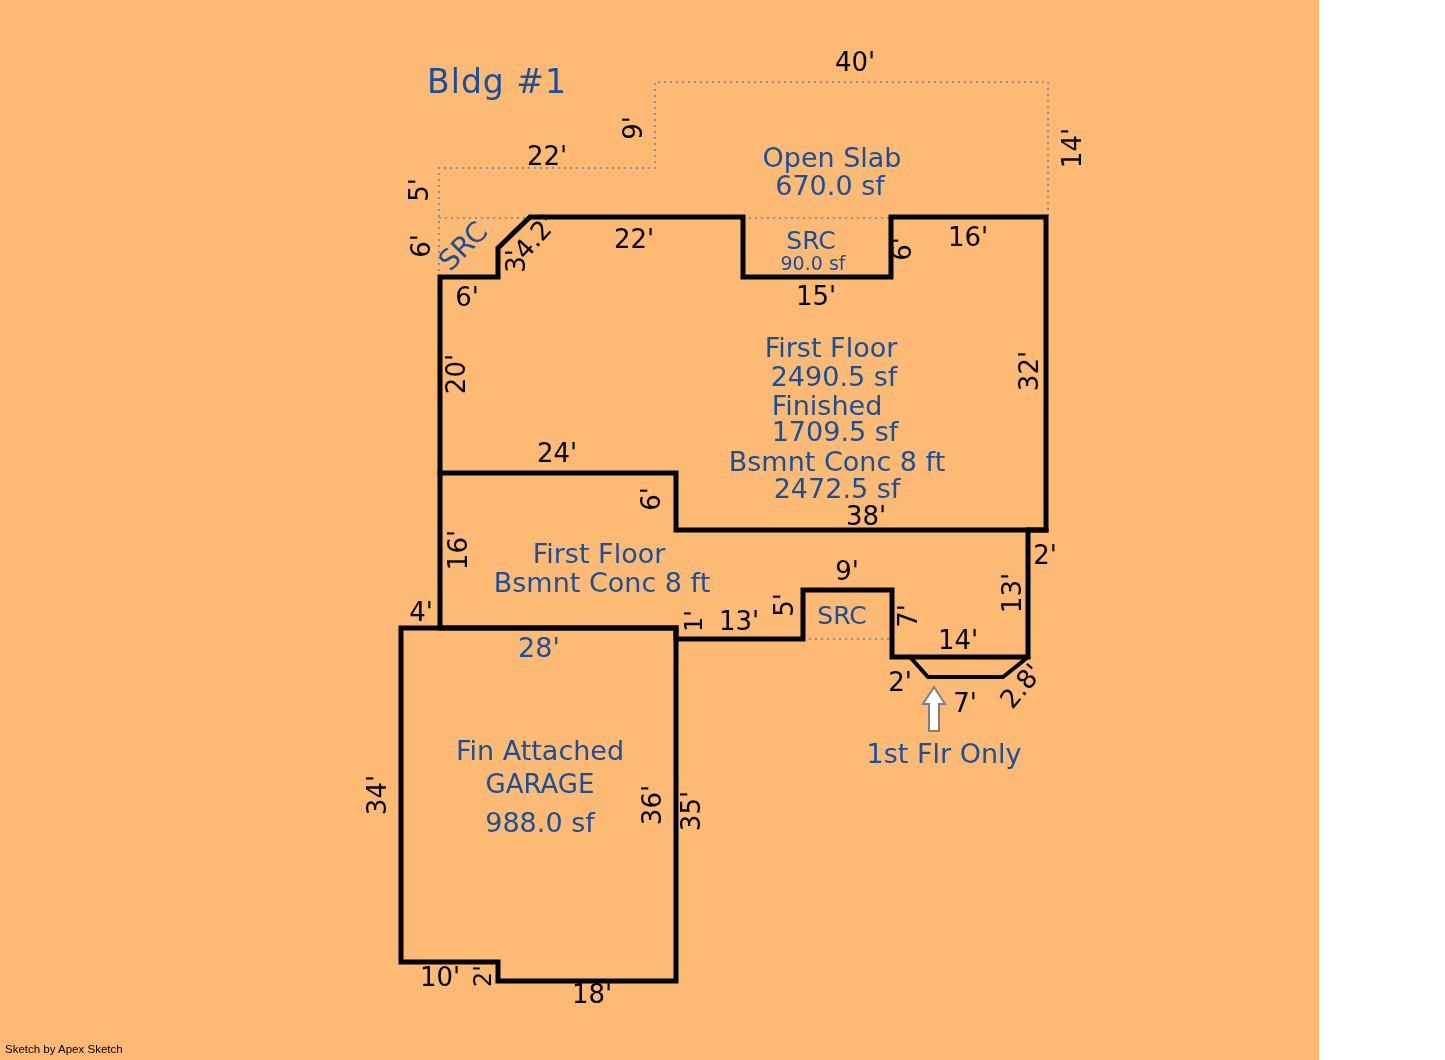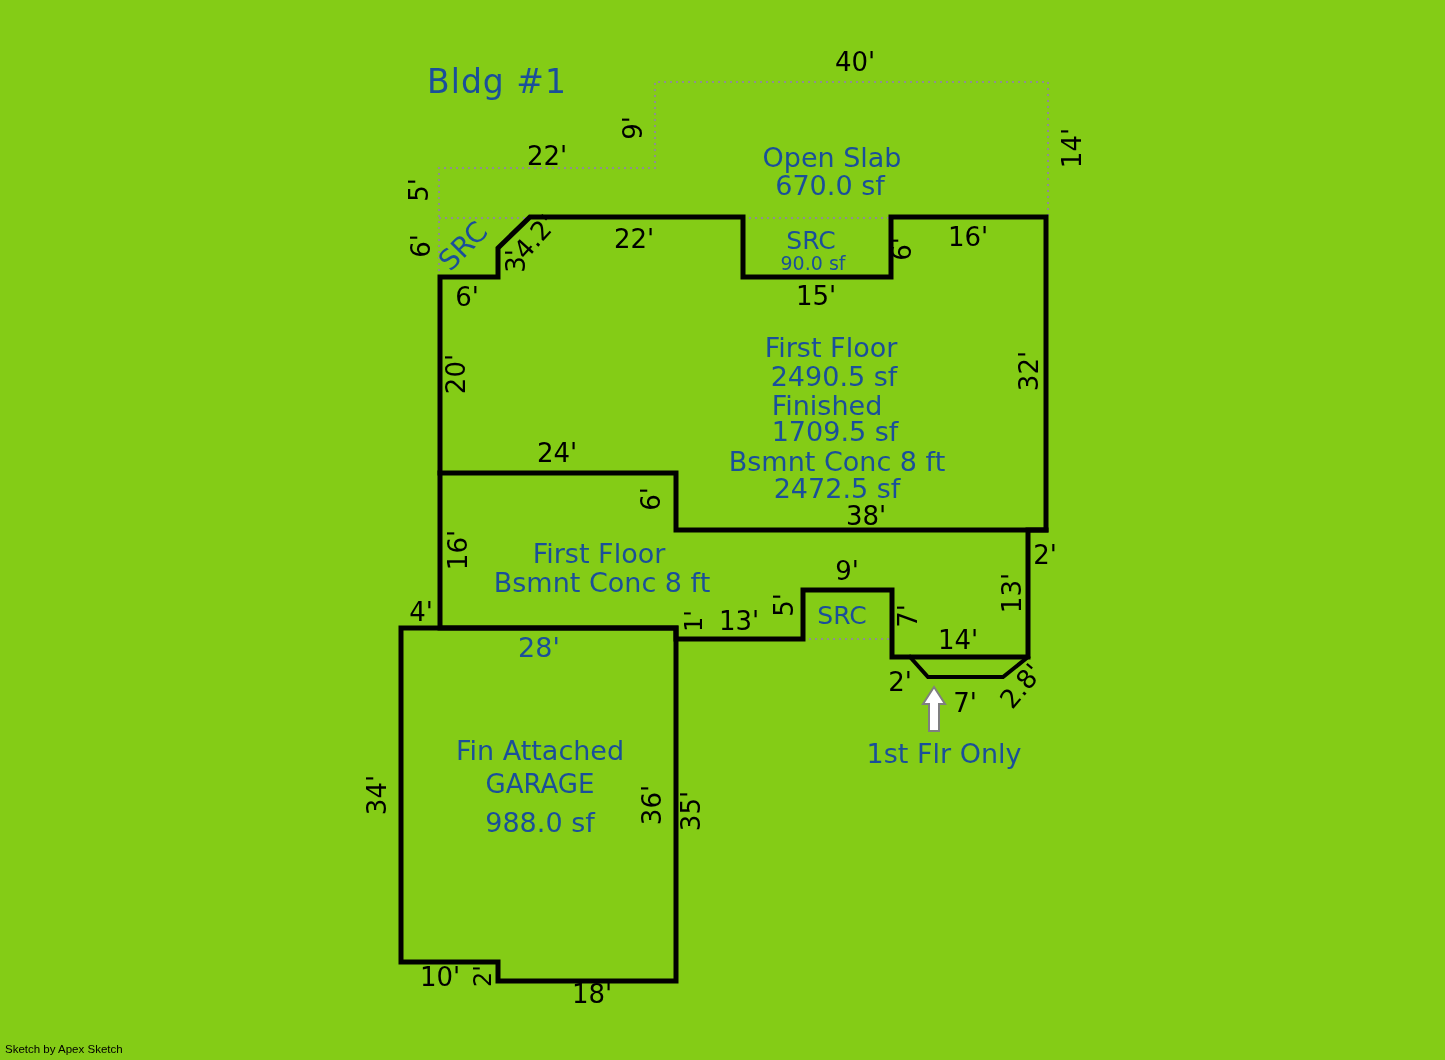--- a/index.html
+++ b/index.html
@@ -1,16 +1,16 @@
 <!DOCTYPE html>
 <html style="--area: #1a4f9a; --wall: #000000; --dots: #8f8f8f; --arrowc: #7f7f7f;"><head>
 <meta charset="utf-8">
 <style>
   html,body{margin:0;padding:0;background:#ffffff;}
-  .page{position:relative;width:1445px;height:1060px;background:#84cc16;overflow:hidden;}
+  .page{position:relative;width:1319px;height:1060px;background:#fdba74;overflow:hidden;}
   svg{position:absolute;left:0;top:0;}
   .wall{fill:none;stroke:var(--wall,#000);stroke-width:5;stroke-linecap:square;stroke-linejoin:miter;}
   .wall-thin{fill:none;stroke:var(--wall,#000);stroke-width:4;stroke-linecap:square;}
   .dotted{fill:none;stroke:var(--dots,#8f8f8f);stroke-width:2;stroke-dasharray:2 4;}
   .arrow{fill:#ffffff;stroke:var(--arrowc,#7f7f7f);stroke-width:2;stroke-linejoin:miter;}
   .lbl{font-family:"DejaVu Sans","Liberation Sans",sans-serif;text-anchor:middle;dominant-baseline:central;}
   .dim{fill:#000000;font-size:26px;}
   .area{fill:var(--area,#1a4f9a);font-size:27px;}
   .title{fill:var(--area,#1a4f9a);font-size:33px;letter-spacing:1px;}
   .watermark{fill:#000;font-family:"Liberation Sans",sans-serif;font-size:11.5px;text-anchor:start;}

